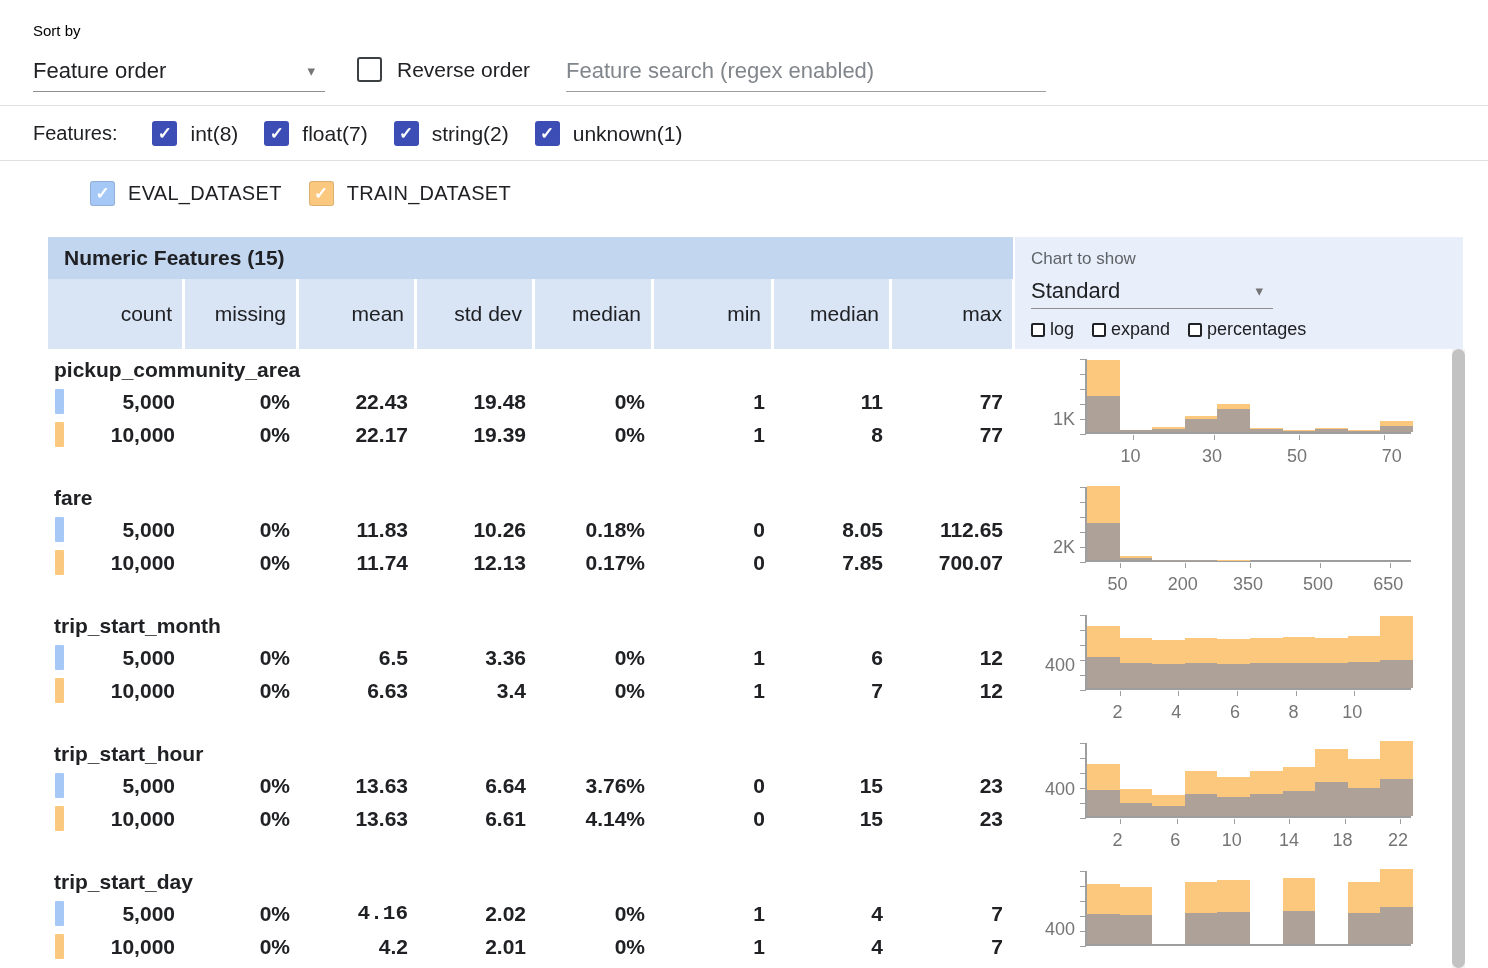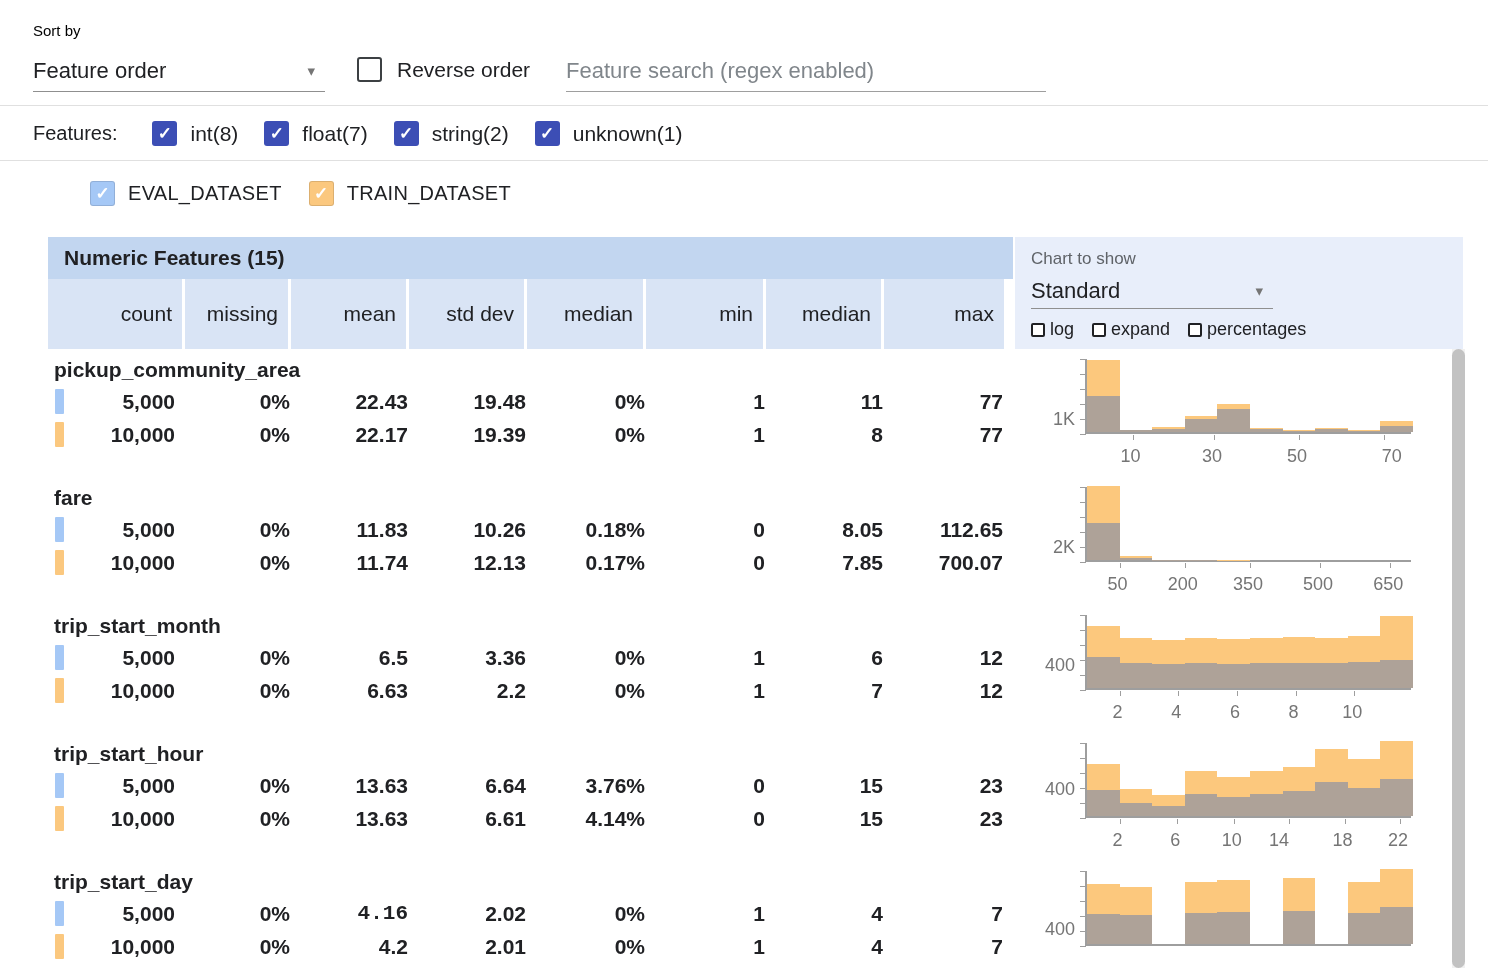--- a/index.html
+++ b/index.html
@@ -128,21 +128,21 @@
           <span class="cb cb-pastel" style="background: rgb(251, 200, 127);">✓</span>
           <span class="dataset-label">TRAIN_DATASET</span>
         </label>
       </span>
   </div>
 
   <div class="main">
     <div class="title-bar">Numeric Features (15)</div>
     <div class="col-headers">
         <div class="col-h" style="width: 137px;">count</div>
-        <div class="col-h" style="width: 106px; padding-left: 36px;">missing</div>
+        <div class="col-h" style="width: 114px; padding-left: 36px;">missing</div>
         <div class="col-h" style="width: 118px;">mean</div>
         <div class="col-h" style="width: 118px;">std dev</div>
         <div class="col-h" style="width: 119px;">median</div>
         <div class="col-h" style="width: 120px;">min</div>
         <div class="col-h" style="width: 118px;">median</div>
         <div class="col-h" style="width: 120px;">max</div>
       </div>
 
     <div class="panel">
       <div class="panel-caption">Chart to show</div>
@@ -228,21 +228,21 @@
             <span class="cell" style="width: 119px;">0%</span>
             <span class="cell" style="width: 120px;">1</span>
             <span class="cell" style="width: 118px;">6</span>
             <span class="cell" style="width: 120px;">12</span>
           </div>
           <div class="data-row">
             <span class="marker" style="background: rgb(251, 200, 127);"></span>
             <span class="cell" style="width: 137px;">10,000</span>
             <span class="cell" style="width: 115px;">0%</span>
             <span class="cell" style="width: 118px;">6.63</span>
-            <span class="cell" style="width: 118px;">2.2</span>
+            <span class="cell" style="width: 118px;">3.4</span>
             <span class="cell" style="width: 119px;">0%</span>
             <span class="cell" style="width: 120px;">1</span>
             <span class="cell" style="width: 118px;">7</span>
             <span class="cell" style="width: 120px;">12</span>
           </div>
         </div>
         <div class="feature-block">
           <div class="feature-name">trip_start_hour</div>
           <div class="data-row">
             <span class="marker" style="background: rgb(165, 200, 246);"></span>
@@ -454,21 +454,21 @@
             <i class="xtick" style="left: 90.302px;"></i>
             <i class="xtick" style="left: 146.7px;"></i>
             <i class="xtick" style="left: 202.12px;"></i>
             <i class="xtick" style="left: 257.54px;"></i>
             <i class="xtick" style="left: 312.96px;"></i>
           </div>
           <div class="x-labels">
             <span class="x-label" style="left: 74.6px;">2</span>
             <span class="x-label" style="left: 132.302px;">6</span>
             <span class="x-label" style="left: 188.7px;">10</span>
-            <span class="x-label" style="left: 236px;">14</span>
+            <span class="x-label" style="left: 246px;">14</span>
             <span class="x-label" style="left: 299.54px;">18</span>
             <span class="x-label" style="left: 354.96px;">22</span>
           </div>
         </div>
         <div class="chart-block">
           <div class="y-label" style="top: 58.3529px;">400</div>
           <div class="plot">
             <i class="ytick" style="top: 0px;"></i>
             <i class="ytick" style="top: 15px;"></i>
             <i class="ytick" style="top: 30px;"></i>

